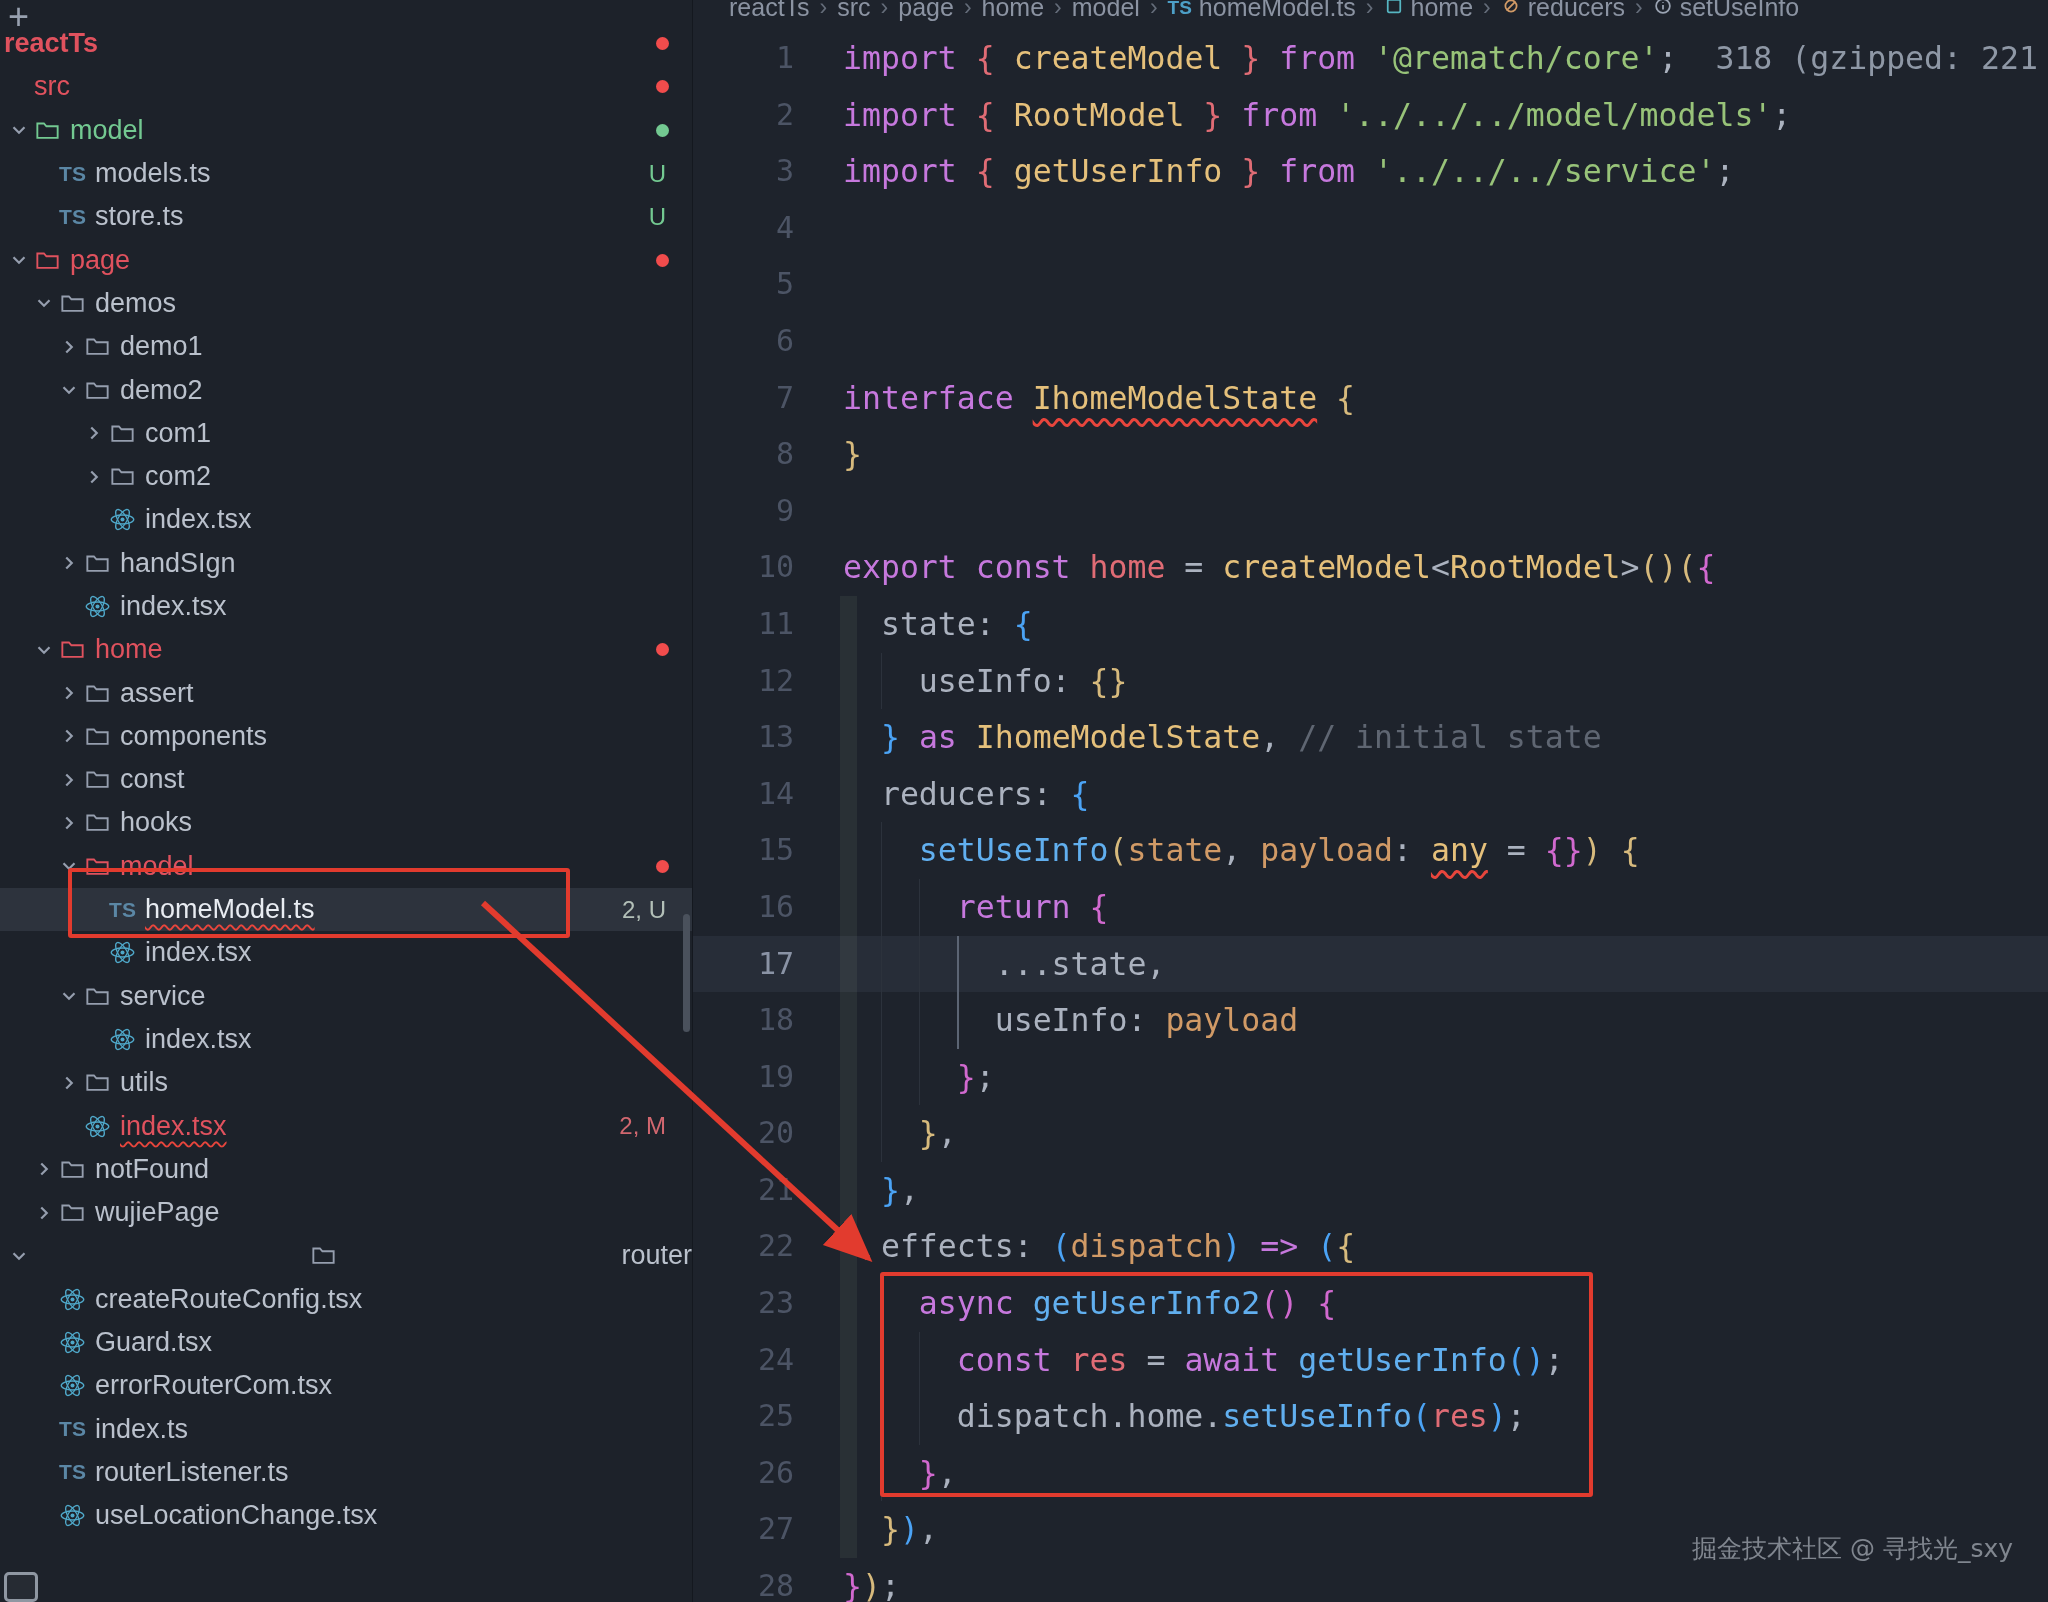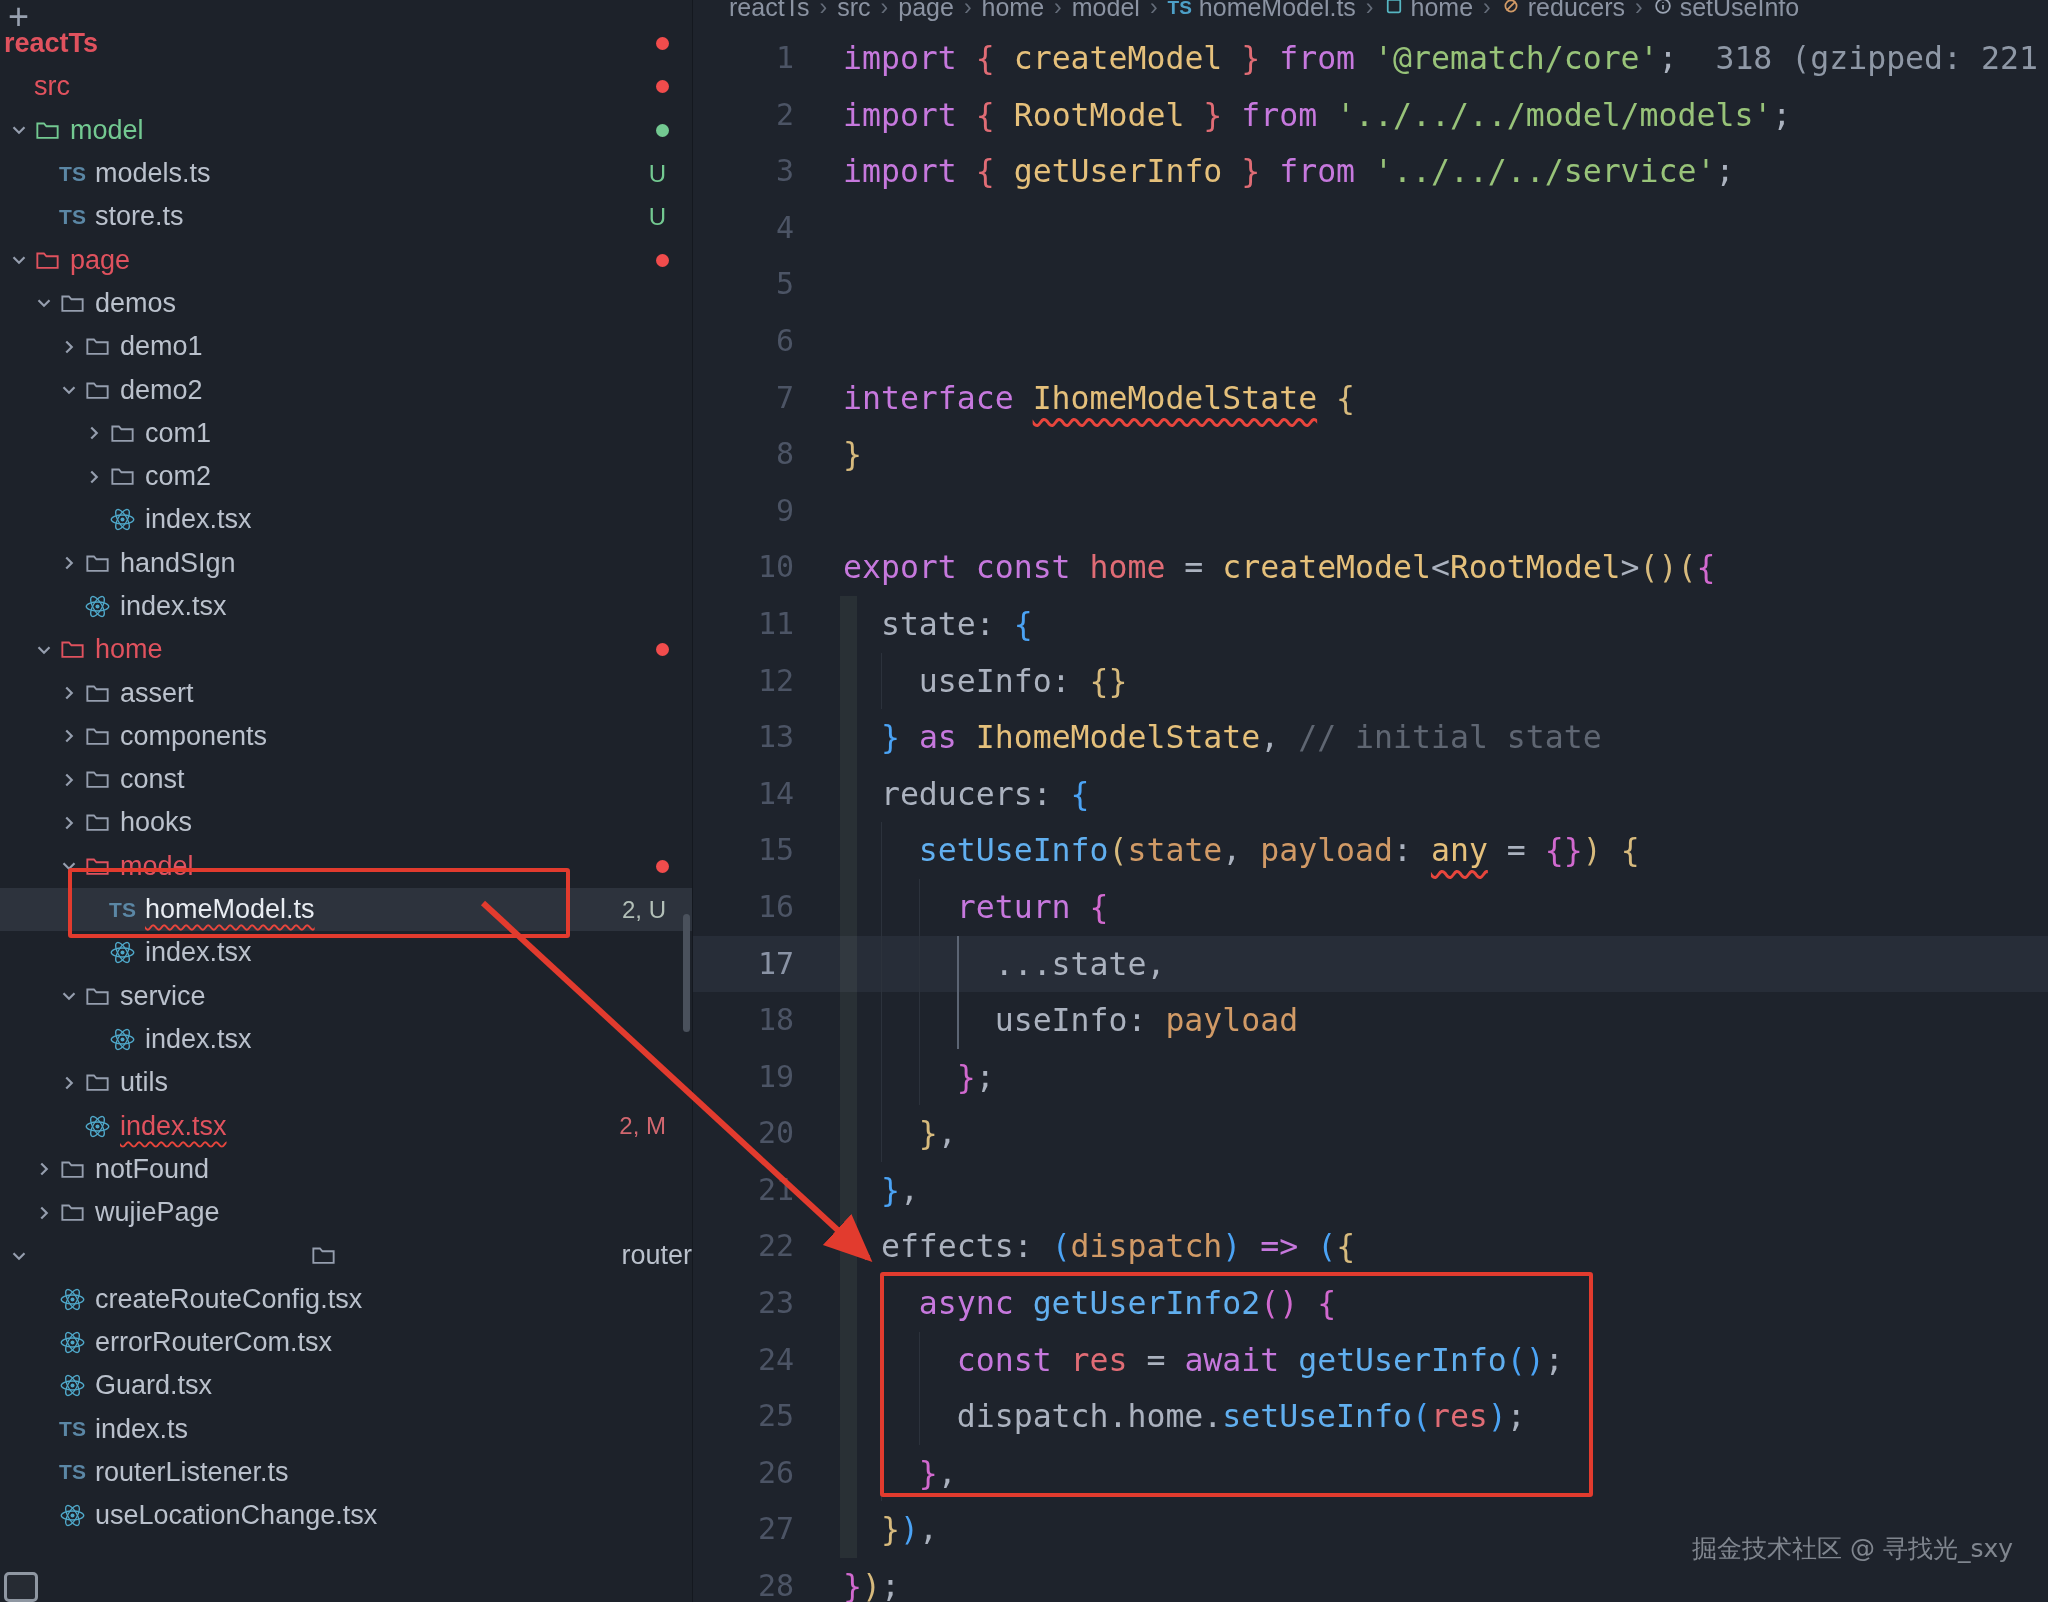--- a/index.html
+++ b/index.html
@@ -425,33 +425,33 @@
       <div class="trow" style="padding-left: 30px;">
         <span class="slot"></span>
         <span class="ficon">
           <svg width="27" height="27" viewBox="-12 -12 24 24" fill="none" stroke="#4fa8c9" stroke-width="1.2">
             <ellipse rx="10" ry="4"></ellipse>
             <ellipse rx="10" ry="4" transform="rotate(60)"></ellipse>
             <ellipse rx="10" ry="4" transform="rotate(120)"></ellipse>
             <circle r="1.8" fill="#4fa8c9" stroke="none"></circle>
           </svg>
         </span>
+        <span class="lbl">Guard.tsx</span>
+      </div>
+      <div class="trow" style="padding-left: 30px;">
+        <span class="slot"></span>
+        <span class="ficon">
+          <svg width="27" height="27" viewBox="-12 -12 24 24" fill="none" stroke="#4fa8c9" stroke-width="1.2">
+            <ellipse rx="10" ry="4"></ellipse>
+            <ellipse rx="10" ry="4" transform="rotate(60)"></ellipse>
+            <ellipse rx="10" ry="4" transform="rotate(120)"></ellipse>
+            <circle r="1.8" fill="#4fa8c9" stroke="none"></circle>
+          </svg>
+        </span>
         <span class="lbl">errorRouterCom.tsx</span>
-      </div>
-      <div class="trow" style="padding-left: 30px;">
-        <span class="slot"></span>
-        <span class="ficon">
-          <svg width="27" height="27" viewBox="-12 -12 24 24" fill="none" stroke="#4fa8c9" stroke-width="1.2">
-            <ellipse rx="10" ry="4"></ellipse>
-            <ellipse rx="10" ry="4" transform="rotate(60)"></ellipse>
-            <ellipse rx="10" ry="4" transform="rotate(120)"></ellipse>
-            <circle r="1.8" fill="#4fa8c9" stroke="none"></circle>
-          </svg>
-        </span>
-        <span class="lbl">Guard.tsx</span>
       </div>
       <div class="trow" style="padding-left: 30px;">
         <span class="slot"></span>
         <span class="ficon">
           <span class="tsbadge">TS</span>
         </span>
         <span class="lbl">index.ts</span>
       </div>
       <div class="trow" style="padding-left: 30px;">
         <span class="slot"></span>

